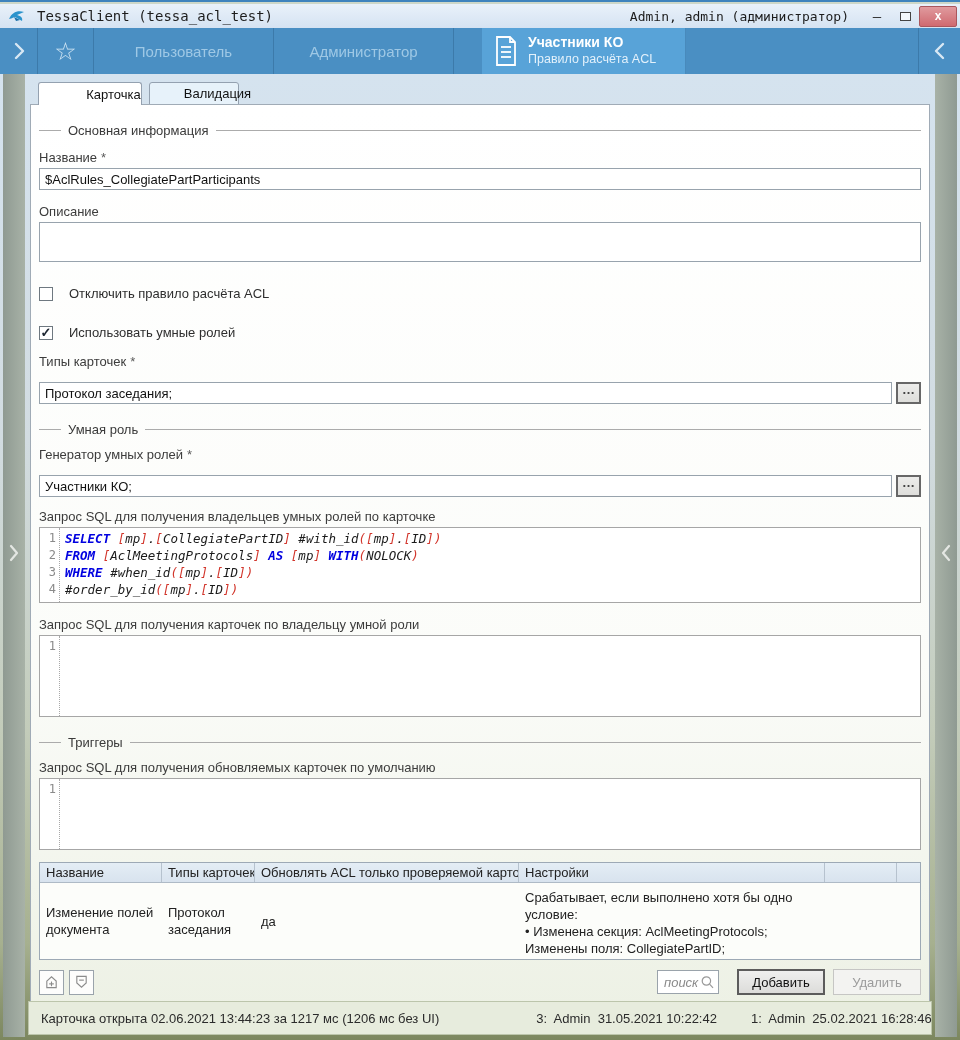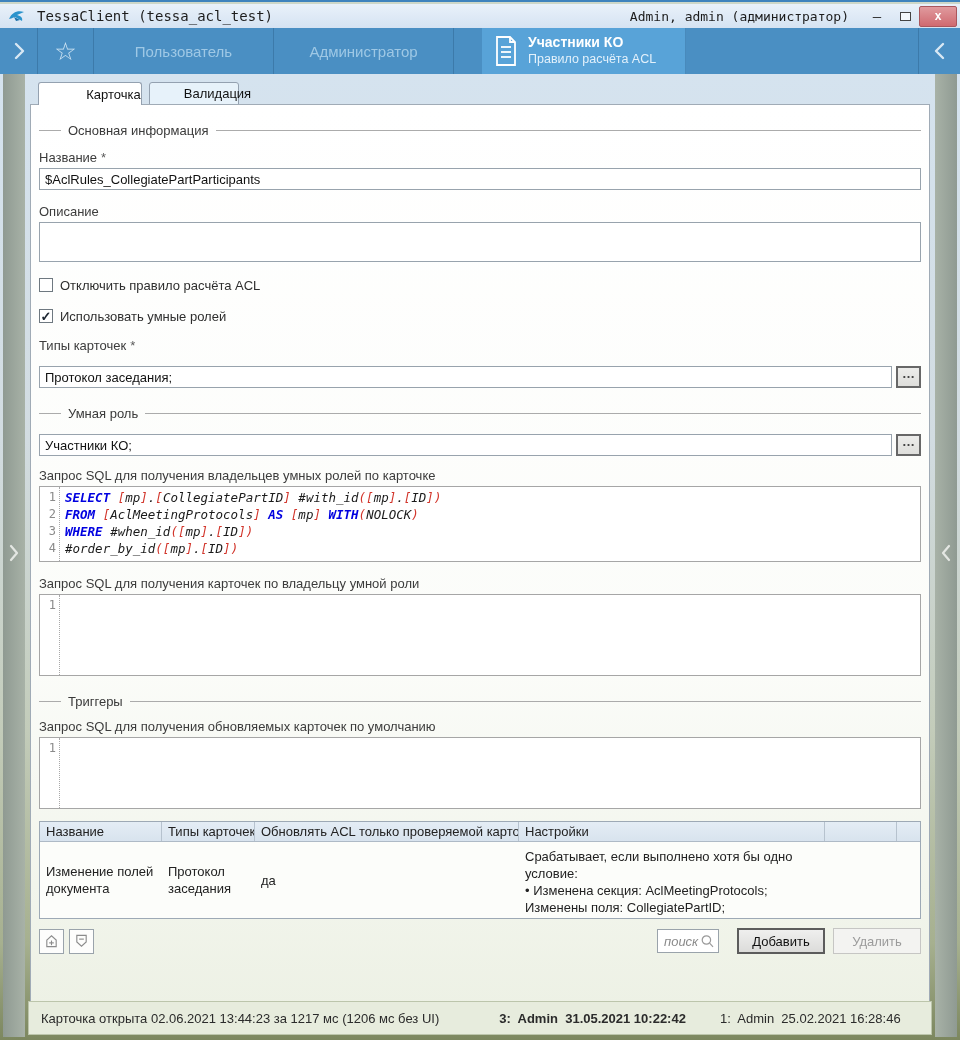--- a/index.html
+++ b/index.html
@@ -79,21 +79,21 @@
   .legend .txt{padding:0 7px;}
   .legend .l2{flex:1;border-top:1px solid #ababab;}
   .flabel{font-size:13px;color:#3c3c3c;margin-top:12px;}
   .flabel .req{color:#5a5a5a;margin-left:4px;}
   .tinput{
     margin-top:3px;height:22px;width:100%;border:1px solid #98a3ad;background:#fff;
     font-family:"Liberation Sans",sans-serif;font-size:13px;color:#111;padding:0 5px;
     display:flex;align-items:center;
   }
   textarea.tinput{height:40px;resize:none;padding-top:2px;display:block;}
-  .cbrow{display:flex;gap:7px;margin-top:16px;font-size:13px;color:#2e2e2e;}
+  .cbrow{display:flex;align-items:center;gap:16px;margin-top:24px;font-size:13px;color:#2e2e2e;}
   .cbox{
     width:14px;height:14px;border:1px solid #6e7880;background:#fff;flex:0 0 auto;
     display:flex;align-items:center;justify-content:center;
     font-size:13px;font-weight:bold;color:#1b2430;line-height:1;
   }
   .pickrow{display:flex;margin-top:13px;}
   .pickrow .tinput{flex:1;margin-top:0;}
   .dots-btn{
     width:25px;height:22px;margin-left:4px;background:linear-gradient(#ececea,#dededb);
     border:2px solid #676767;font-size:13px;font-weight:bold;color:#444;
@@ -141,21 +141,21 @@
   }
   .btn-add{background:linear-gradient(#efefee,#dcdcda);border:2px solid #5c5c5c;color:#111;}
   .btn-del{background:#f3f3f1;border:1px solid #c6c6c4;color:#9b9b9b;}
   
   .statusbar{
     position:absolute;left:28px;right:28px;bottom:5px;height:34px;
     background:#e7ecdd;border:1px solid #bcc5ab;
     display:flex;align-items:center;padding-left:12px;
     font-size:13px;color:#2b2b2b;white-space:pre;
   }
-  .statusbar .seg2{margin-left:60px;font-weight:bold;}
+  .statusbar .seg2{margin-left:97px;}
   .statusbar .seg3{margin-left:34px;}
 </style>
 </head>
 <body>
 
 <div class="window">
 
   <div class="titlebar">
     <span class="app-icon">
       <svg width="20" height="16" viewBox="0 0 20 16">
@@ -260,20 +260,23 @@
         <div class="tinput">Протокол заседания;</div>
         <div class="dots-btn">…</div>
       </div>
 
       <div class="legend" style="margin-top:18px;">
         <span class="l1"></span>
           <span class="txt">Умная роль</span>
           <span class="l2"></span>
       </div>
 
+      <div class="flabel" style="margin-top:10px;">
+        <span>Генератор умных ролей</span><span class="req">*</span>
+      </div>
       <div class="pickrow">
         <div class="tinput">Участники КО;</div>
         <div class="dots-btn">…</div>
       </div>
 
       <div class="flabel">Запрос SQL для получения владельцев умных ролей по карточке</div>
       <div class="editor" style="height:76px;">
           <div class="gutter">
             <div>1</div>
             <div>2</div>

